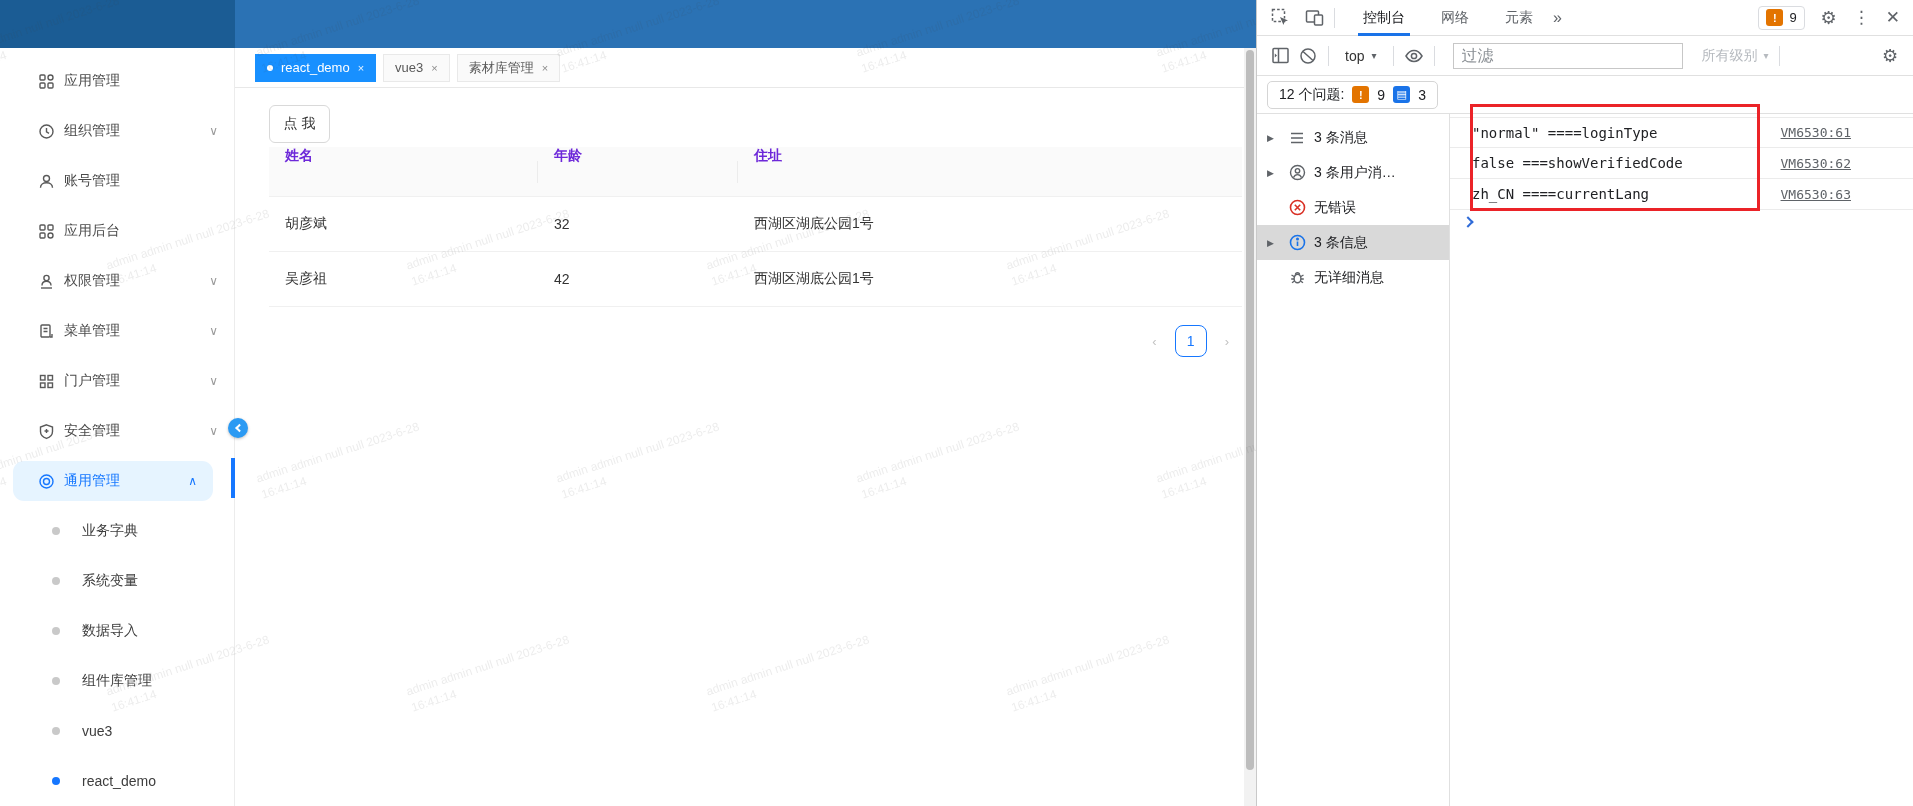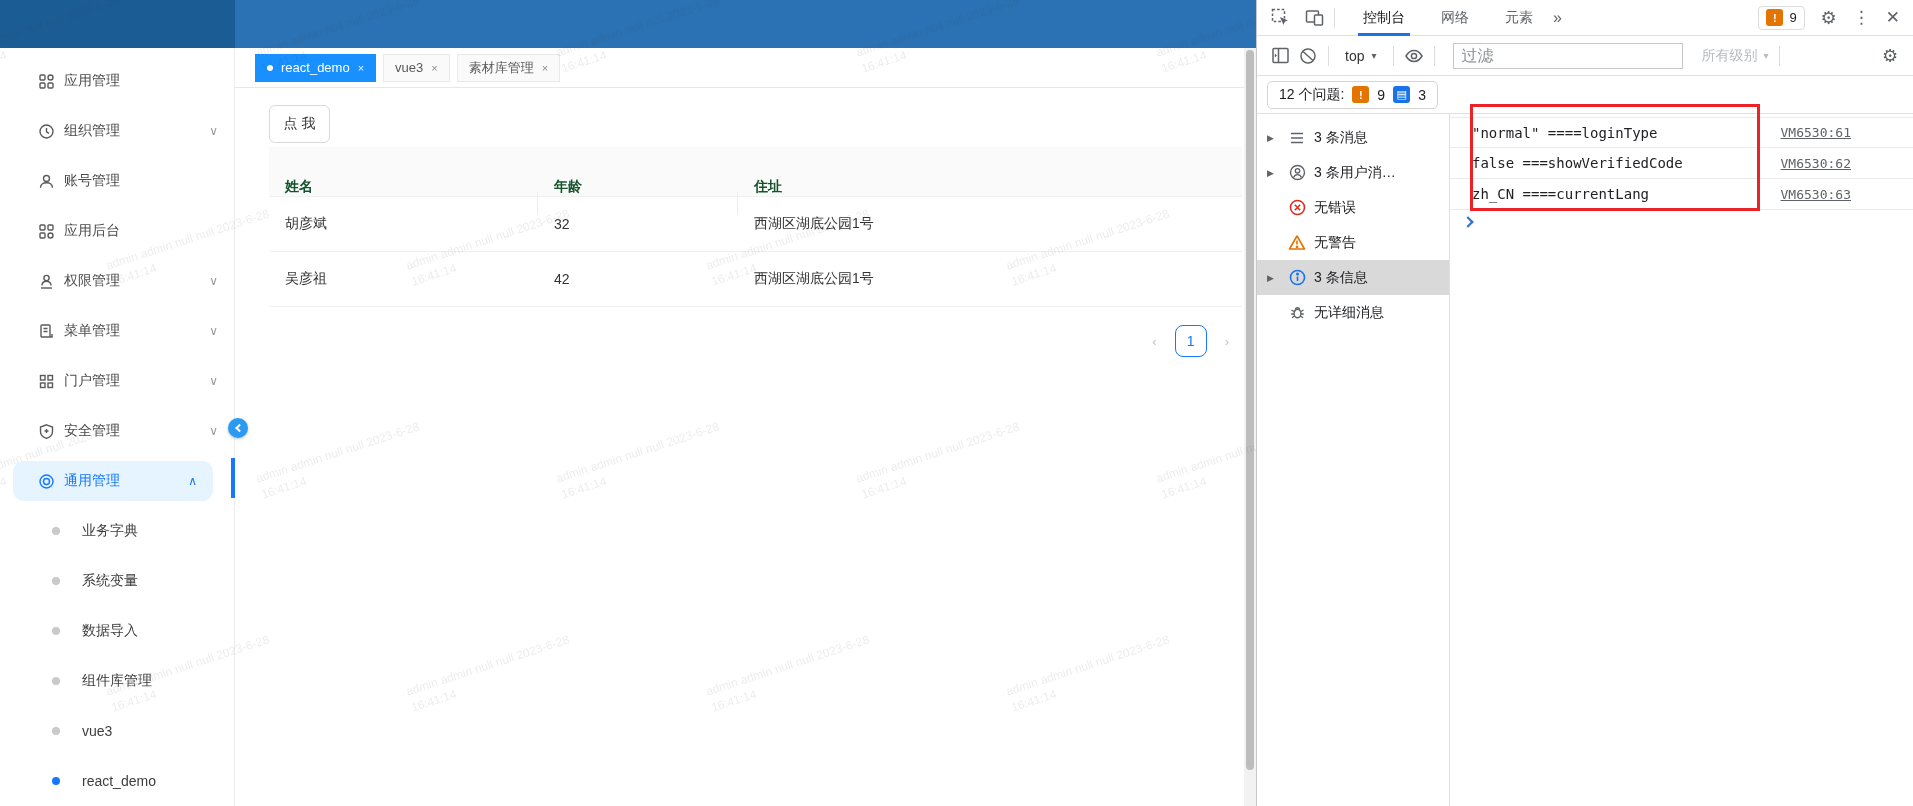--- a/index.html
+++ b/index.html
@@ -42,21 +42,21 @@
   .sub-item { height:50px; display:flex; align-items:center; padding-left:52px; color:#3d3d3d; font-size:14px; cursor:pointer; }
   .sub-dot { width:8px; height:8px; border-radius:50%; background:#c9c9c9; margin-right:22px; }
   .sub-item.active .sub-dot { background:#1677ff; }
   .collapse-btn { position:absolute; left:228px; top:418px; width:20px; height:20px; border-radius:50%; background:#2b9af3; z-index:6; display:flex; align-items:center; justify-content:center; cursor:pointer; box-shadow:0 1px 3px rgba(0,0,0,.25); }
   .collapse-glyph { width:6px; height:6px; border-left:2px solid #fff; border-bottom:2px solid #fff; transform:rotate(45deg) translate(1px,-1px); }
 
   
   .content { position:absolute; left:248px; top:88px; width:1009px; height:718px; background:#fff; }
   .btn-click { position:absolute; left:21px; top:17px; width:61px; height:38px; background:#fff; border:1px solid #d9d9d9; border-radius:6px; font-size:14px; color:#333; display:flex; align-items:center; justify-content:center; cursor:pointer; font-family:inherit; }
   .table { position:absolute; left:21px; top:59px; width:973px; font-size:14px; }
-  .t-head { display:flex; height:50px; background:#fafafa; align-items:flex-end; color:#14532d; font-weight:bold; border-bottom:1px solid #f0f0f0; }
+  .t-head { display:flex; height:50px; background:#fafafa; align-items:flex-start; color:#6d28d9; font-weight:bold; border-bottom:1px solid #f0f0f0; }
   .t-row { display:flex; height:55px; align-items:center; color:#333; border-bottom:1px solid #f0f0f0; }
   .c1 { width:269px; padding-left:16px; position:relative; }
   .c2 { width:200px; padding-left:16px; position:relative; }
   .c3 { flex:1; padding-left:16px; }
   .t-head .c1::after, .t-head .c2::after { content:""; position:absolute; right:0; top:14px; height:22px; width:1px; background:#ececec; }
   .pagination { position:absolute; right:28px; top:237px; display:flex; align-items:center; gap:18px; }
   .pg-arrow { color:#c3c3c3; font-size:13px; cursor:pointer; }
   .pg-current { width:32px; height:32px; border:1px solid #1677ff; border-radius:8px; color:#1677ff; font-size:14px; display:flex; align-items:center; justify-content:center; background:#fff; cursor:pointer; }
 
   
@@ -465,31 +465,20 @@
         <div class="dt-side-item">
           <span class="tri"></span>
           <span class="s-icon">
               <svg width="17" height="17" viewBox="0 0 17 17" fill="none" stroke="#d93025" stroke-width="1.6">
                 <circle cx="8.5" cy="8.5" r="7"></circle>
                 <path d="M5.8 5.8 L11.2 11.2 M11.2 5.8 L5.8 11.2"></path>
               </svg>
             </span>
           <span>无错误</span>
         </div>
-        <div class="dt-side-item">
-          <span class="tri"></span>
-          <span class="s-icon">
-              <svg width="18" height="17" viewBox="0 0 18 17" fill="none" stroke="#e37400" stroke-width="1.6">
-                <path d="M9 2 L16.5 15 H1.5 Z" stroke-linejoin="round"></path>
-                <path d="M9 6.5 V10.5"></path>
-                <circle cx="9" cy="12.8" r=".6" fill="#e37400"></circle>
-              </svg>
-            </span>
-          <span>无警告</span>
-        </div>
         <div class="dt-side-item selected">
           <span class="tri">▶</span>
           <span class="s-icon">
               <svg width="17" height="17" viewBox="0 0 17 17" fill="none" stroke="#1a73e8" stroke-width="1.6">
                 <circle cx="8.5" cy="8.5" r="7"></circle>
                 <path d="M8.5 7.5 V12"></path>
                 <circle cx="8.5" cy="5" r=".7" fill="#1a73e8"></circle>
               </svg>
             </span>
           <span>3 条信息</span>

